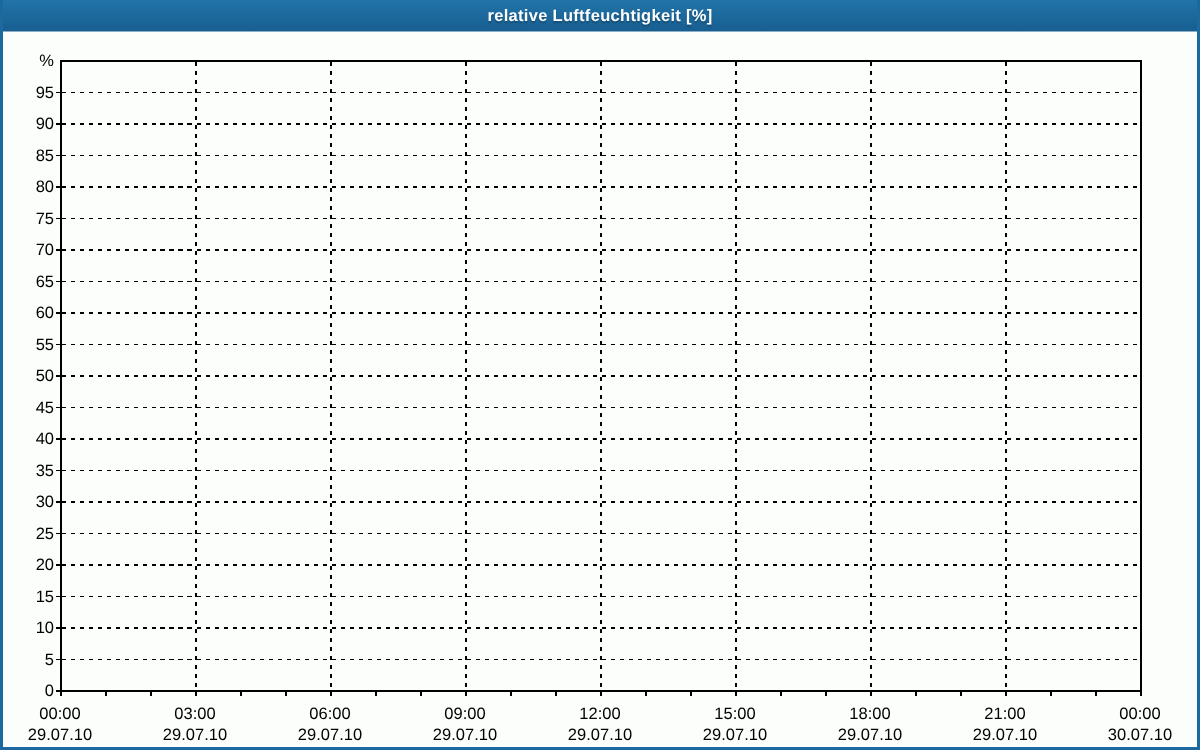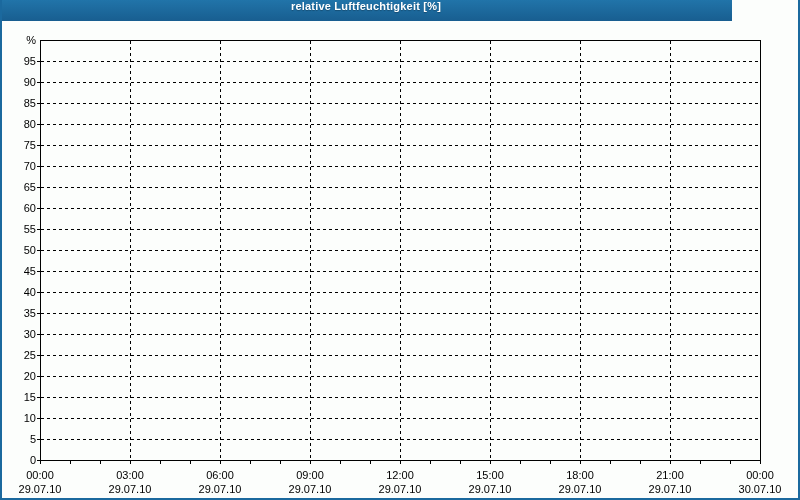--- a/index.html
+++ b/index.html
@@ -11,23 +11,23 @@
   }
   html,body{margin:0;padding:0;background:#fff;}
   .window{
     position:relative;
     width:800px;height:500px;
     background:var(--bg);
     overflow:hidden;
     font-family:"Liberation Sans",sans-serif;
   }
   .titlebar{
-    position:absolute;left:0;top:0;width:732px;height:21px;
+    position:absolute;left:0;top:0;width:800px;height:21px;
     background:linear-gradient(180deg,var(--accent-top) 0%,var(--accent-bottom) 100%);
-    display:flex;justify-content:center;
+    display:flex;align-items:center;justify-content:center;
   }
   .titlebar span{
     color:#ffffff;
     font-size:11px;
     font-weight:bold;
     letter-spacing:0.2px;
     text-shadow:0 1px 1px rgba(0,0,0,0.25);
   }
   .edge{position:absolute;background:var(--accent);}
   .edge-left{left:0;top:0;width:2px;height:500px;}

